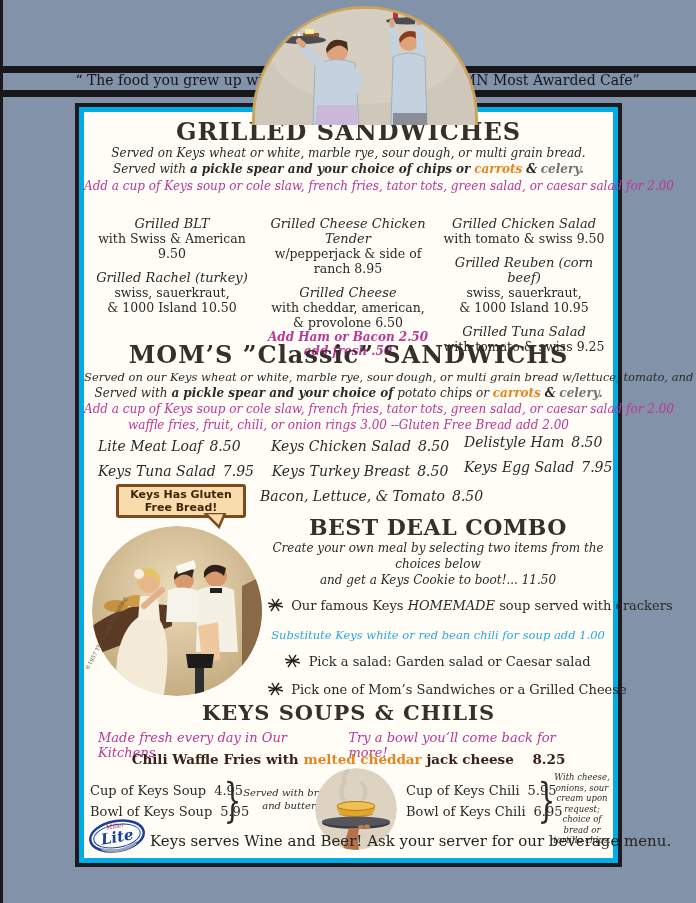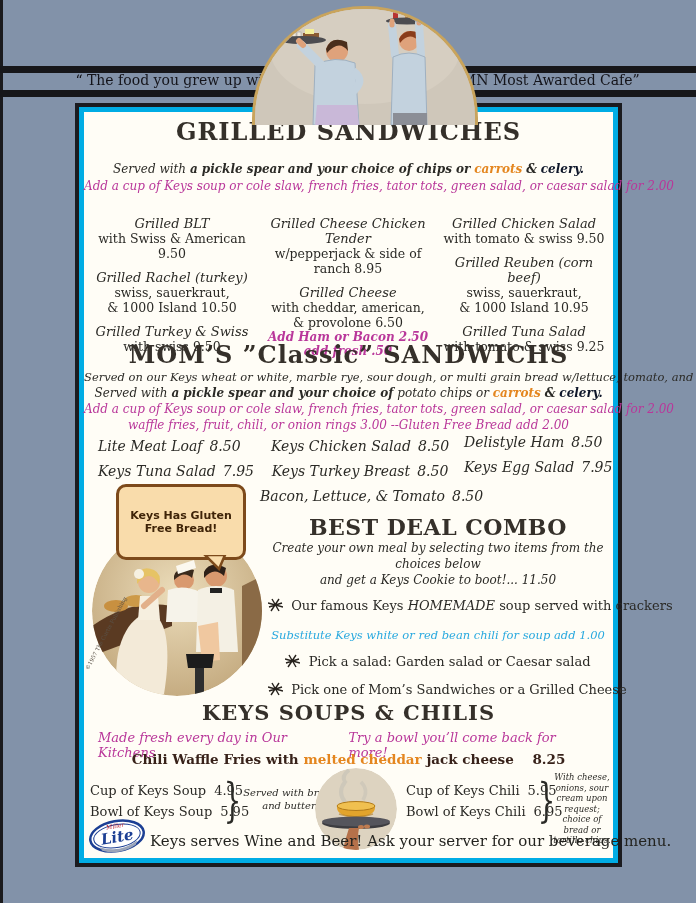--- a/index.html
+++ b/index.html
@@ -26,21 +26,21 @@
   .card-inner{position:absolute;inset:0;border:5px solid #00ace4;background:#fffdf6;}
   .card-inner > .abs{position:absolute;}
 
   .ctr{width:100%;text-align:center;white-space:nowrap;}
   .it{font-style:italic;}
   .b{font-weight:bold;}
   .sec-title{font-weight:bold;color:#35302a;letter-spacing:1px;}
   .big{font-size:24px;}
   .mag{color:#b9379a;}
   .orange{color:#e4861f;}
-  .green{color:#0f172a;}
+  .green{color:#737373;}
   .cyan{color:#2aa9df;}
 
   .g-title{top:5px;} .m-title{top:228px;}
   .intro{font-size:12px;}
   .g-i1{top:34px;} .g-i2{top:50px;} .g-a1{top:67px;} .g-a2{top:83px;}
   .m-i1{top:258px;font-size:11.5px;} .m-i2{top:274px;} .m-a1{top:290px;} .m-a2{top:306px;}
   .addon{font-size:12px;}
 
   .g-cols{top:104px;left:0;width:529px;display:flex;}
   .g-col{width:176px;text-align:center;}
@@ -50,23 +50,23 @@
   .mi-note{font-size:12px;line-height:14px;font-style:italic;font-weight:bold;}
 
   .m-col{line-height:16px;font-size:14px;font-style:italic;}
   .m-col .m-item{margin-bottom:9px;white-space:nowrap;}
   .m-price{margin-left:7px;}
   .m-c1{top:326px;left:14px;width:170px;}
   .m-c2{top:326px;left:176px;width:200px;text-align:center;}
   .m-c3{top:322px;left:380px;width:150px;}
 
   .bubble{top:372px;left:32px;width:120px;background:#f9dcab;border:3px solid #7d4a1b;
-          border-radius:10px;text-align:center;font-family:"DejaVu Sans",sans-serif;
+          border-radius:3px;text-align:center;font-family:"DejaVu Sans",sans-serif;
           font-weight:bold;font-size:11px;line-height:13px;color:#3f2408;
-          padding:22px 2px;z-index:8;}
+          padding:1px 2px;z-index:8;}
   .bubble-tail{position:absolute;right:16px;bottom:-14px;}
 
   .rockwell{top:414px;left:8px;width:170px;height:170px;border-radius:50%;
             overflow:hidden;z-index:5;}
   .credit{top:556px;left:0px;font-size:5.5px;color:#5a5248;
           transform:rotate(-62deg);transform-origin:left top;z-index:7;white-space:nowrap;}
 
   .combo{top:402px;left:184px;width:340px;text-align:center;}
   .combo-title{font-size:22px;font-weight:bold;color:#35302a;letter-spacing:0.5px;}
   .combo-bold{font-size:12.5px;font-weight:bold;margin-top:9px;white-space:nowrap;}
@@ -137,43 +137,40 @@
     <path d="M164,14 L164,10" stroke="#dfa27b" stroke-width="5" stroke-linecap="round"></path>
     <path d="M138,48 Q154,40 170,48 L172,116 L136,116 Z" fill="#c3d2de" stroke="#9fb0c0" stroke-width="1"></path>
     <rect x="138" y="104" width="34" height="12" fill="#8b8e96"></rect>
   </svg>
 </div>
 
 <div class="abs card">
   <div class="card-inner">
 
     <div class="abs ctr sec-title big g-title">GRILLED SANDWICHES</div>
+    <div class="abs ctr intro it g-i1">Served on Keys wheat or white, marble rye, sour dough, or multi grain bread.</div>
     <div class="abs ctr intro g-i2">
       <span class="it">Served with</span>
       <span class="it b">a pickle spear and your choice of chips or</span>
       <span class="it b orange">carrots</span>
       <span class="it b">&amp;</span>
       <span class="it b green">celery.</span>
     </div>
     <div class="abs ctr addon it mag g-a1">Add a cup of Keys soup or cole slaw, french fries, tator tots, green salad, or caesar salad for 2.00</div>
 
     <div class="abs g-cols">
       <div class="g-col">
         <div class="mi">
           <div class="mi-name">Grilled BLT</div>
           <div class="mi-line">with Swiss &amp; American 9.50</div>
         </div>
         <div class="mi">
           <div class="mi-name">Grilled Rachel (turkey)</div>
           <div class="mi-line">swiss, sauerkraut,</div>
           <div class="mi-line">&amp; 1000 Island 10.50</div>
-        </div>
-        <div class="mi">
-          <div class="mi-name">Grilled Turkey &amp; Swiss</div>
-          <div class="mi-line">with swiss 9.50</div>
         </div>
       </div>
       <div class="g-col">
         <div class="mi">
           <div class="mi-name">Grilled Cheese Chicken Tender</div>
           <div class="mi-line">w/pepperjack &amp; side of ranch 8.95</div>
         </div>
         <div class="mi">
           <div class="mi-name">Grilled Cheese</div>
           <div class="mi-line">with cheddar, american,</div>

